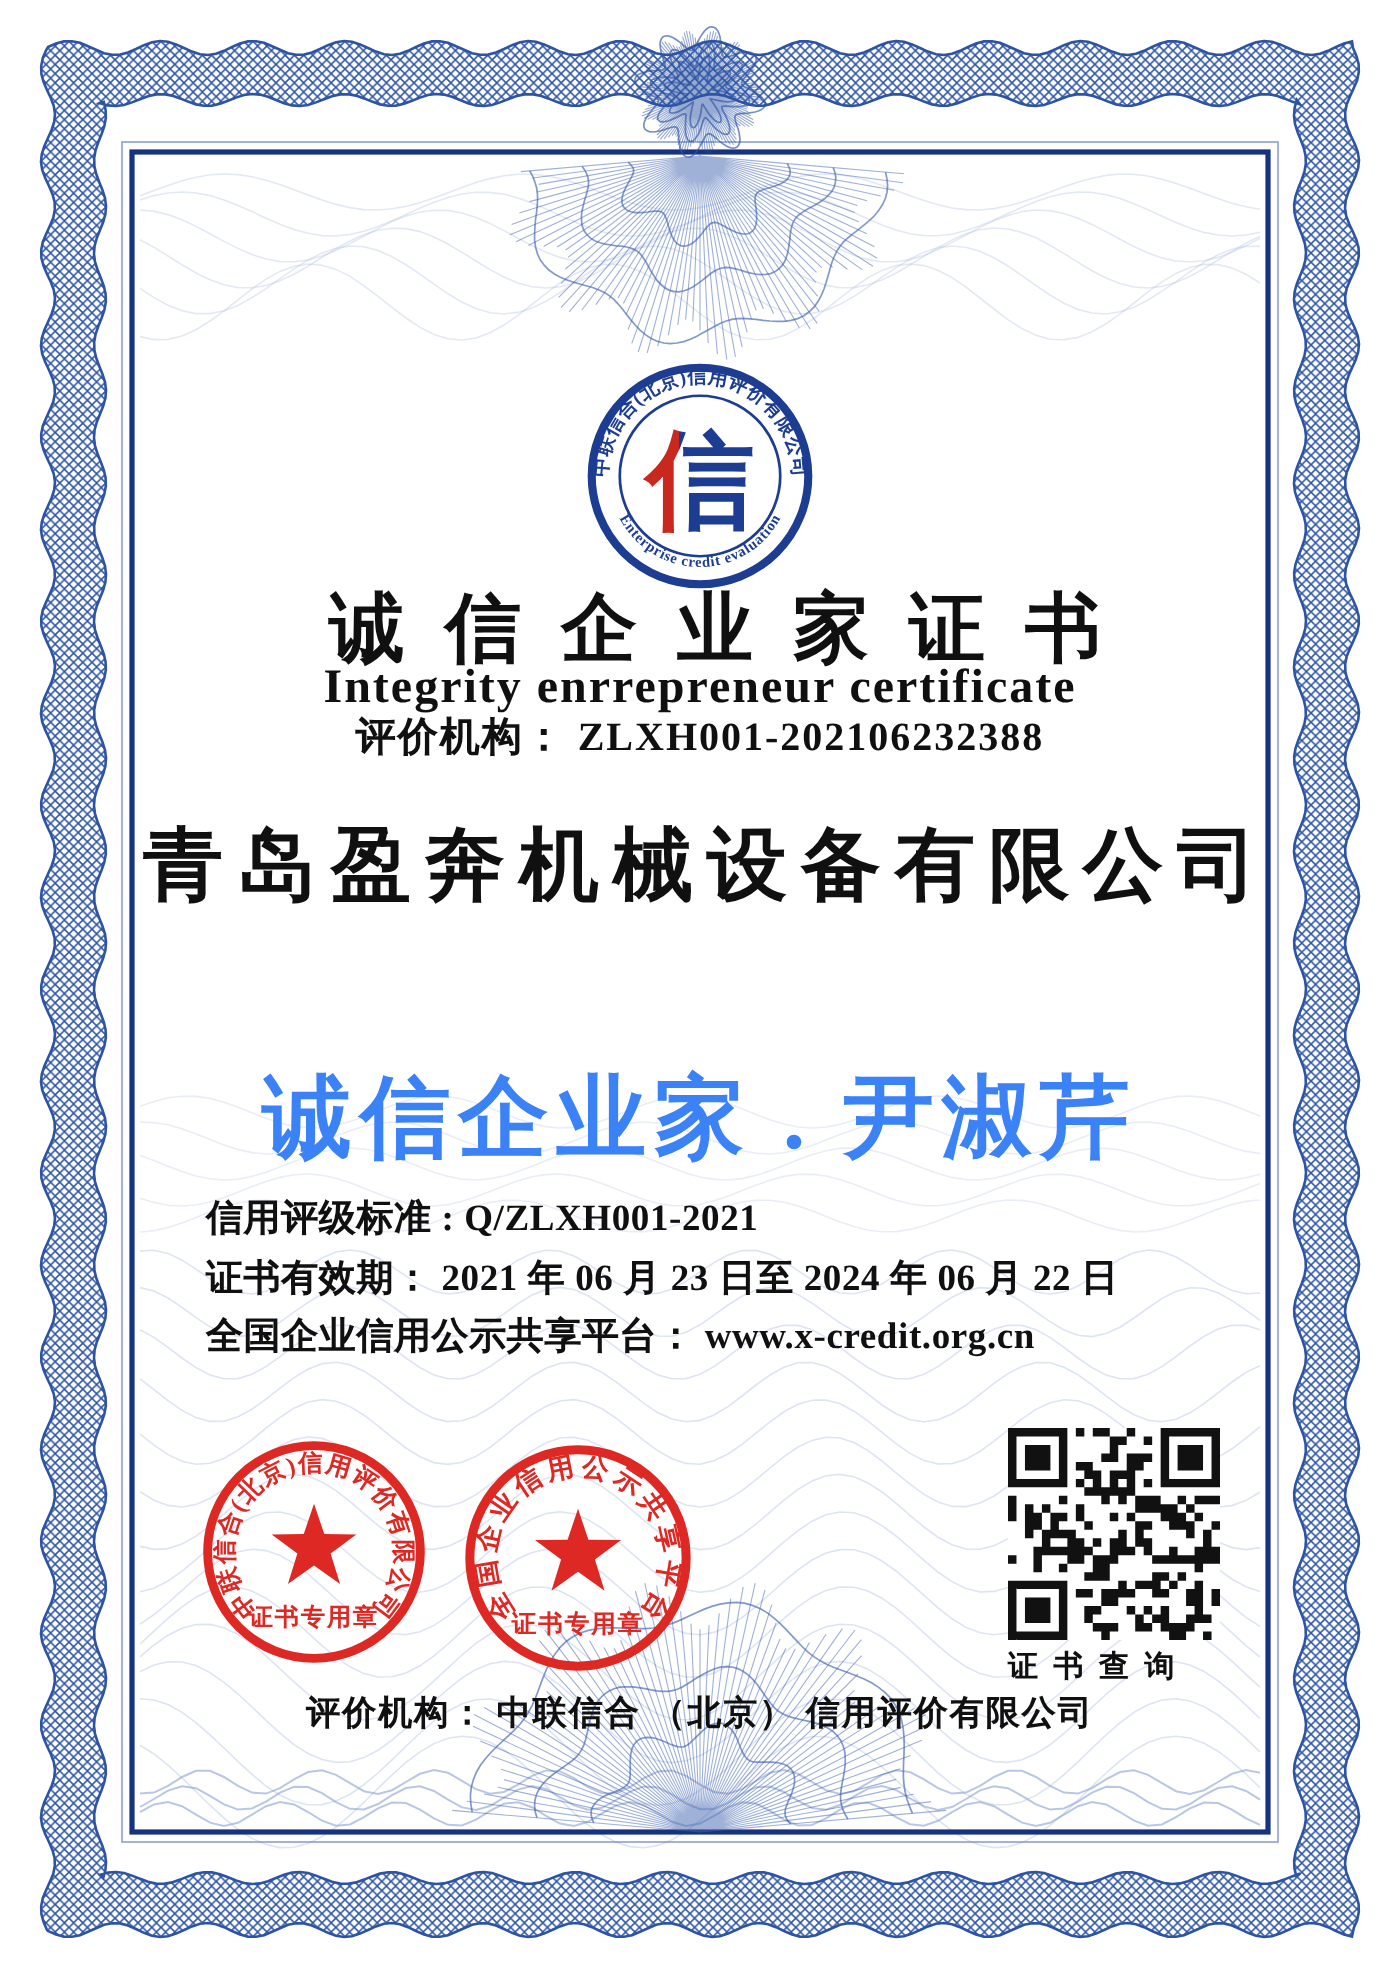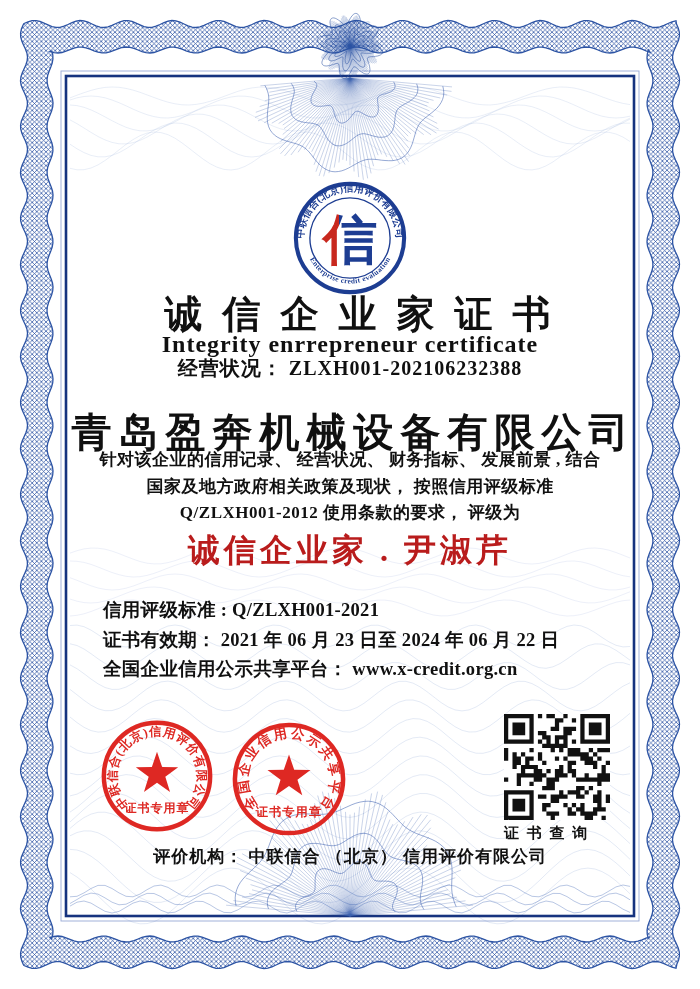--- a/index.html
+++ b/index.html
@@ -9,21 +9,21 @@
   }
   .abs{position:absolute;}
   svg{display:block;}
   #deco{position:absolute;left:0;top:0;}
   .center{left:0;right:0;text-align:center;}
   .title{top:289px;font-size:38px;font-weight:bold;letter-spacing:20px;padding-left:35px;}
   .subtitle{top:331px;font-size:24px;font-weight:bold;letter-spacing:1px;}
   .certno{top:355px;font-size:20px;font-weight:bold;letter-spacing:1px;}
   .company{top:405px;font-size:40px;font-weight:bold;letter-spacing:7px;padding-left:7px;}
   .body-par{top:447px;font-size:17px;font-weight:bold;line-height:26.5px;letter-spacing:0.5px;}
-  .award{top:529px;font-size:32px;font-weight:bold;color:#b91c1c;letter-spacing:4px;}
+  .award{top:529px;font-size:45px;font-weight:bold;color:#3b82f6;letter-spacing:4px;}
   .details{top:596px;left:103px;font-size:18.5px;font-weight:bold;line-height:29.5px;letter-spacing:0.3px;}
   .qr-caption{top:824px;left:504px;width:106px;font-size:15px;font-weight:bold;letter-spacing:2px;}
   .agency{top:845px;font-size:17px;font-weight:bold;letter-spacing:1px;}
   .logo-box{left:292px;top:180px;}
   .seal1{left:99px;top:718px;}
   .seal2{left:230px;top:720px;}
   .qr-box{left:504px;top:714px;background:#fff;}
 </style>
 </head>
 <body>
@@ -101,31 +101,26 @@
     </text>
     <text font-size="7.6" font-weight="bold" fill="#1d3d92" text-anchor="middle">
       <textPath href="#lp-bot" xlink:href="#lp-bot" startOffset="50%" textLength="102">Enterprise credit evaluation</textPath>
     </text>
     <text x="60" y="81" font-size="56" font-weight="bold" text-anchor="middle" fill="url(#xin-grad)">信</text>
   </svg>
 
   <div class="abs center title">诚信企业家证书</div>
   <div class="abs center subtitle">Integrity enrrepreneur certificate</div>
   <div class="abs center certno">
-    <span>经营状况：</span>
+    <span>评价机构：</span>
     <span>ZLXH001-202106232388</span>
   </div>
 
   <div class="abs center company">青岛盈奔机械设备有限公司</div>
 
-  <div class="abs center body-par">
-    <div>针对该企业的信用记录、 经营状况、 财务指标、 发展前景 , 结合</div>
-    <div>国家及地方政府相关政策及现状， 按照信用评级标准</div>
-    <div>Q/ZLXH001-2012 使用条款的要求， 评级为</div>
-  </div>
 
   <div class="abs center award">诚信企业家 . 尹淑芹</div>
 
   <div class="abs details">
     <div>信用评级标准 : Q/ZLXH001-2021</div>
     <div>证书有效期： 2021 年 06 月 23 日至 2024 年 06 月 22 日</div>
     <div>全国企业信用公示共享平台： www.x-credit.org.cn</div>
   </div>
 
   <svg class="abs seal1" width="116" height="116" viewBox="0 0 120 120">

